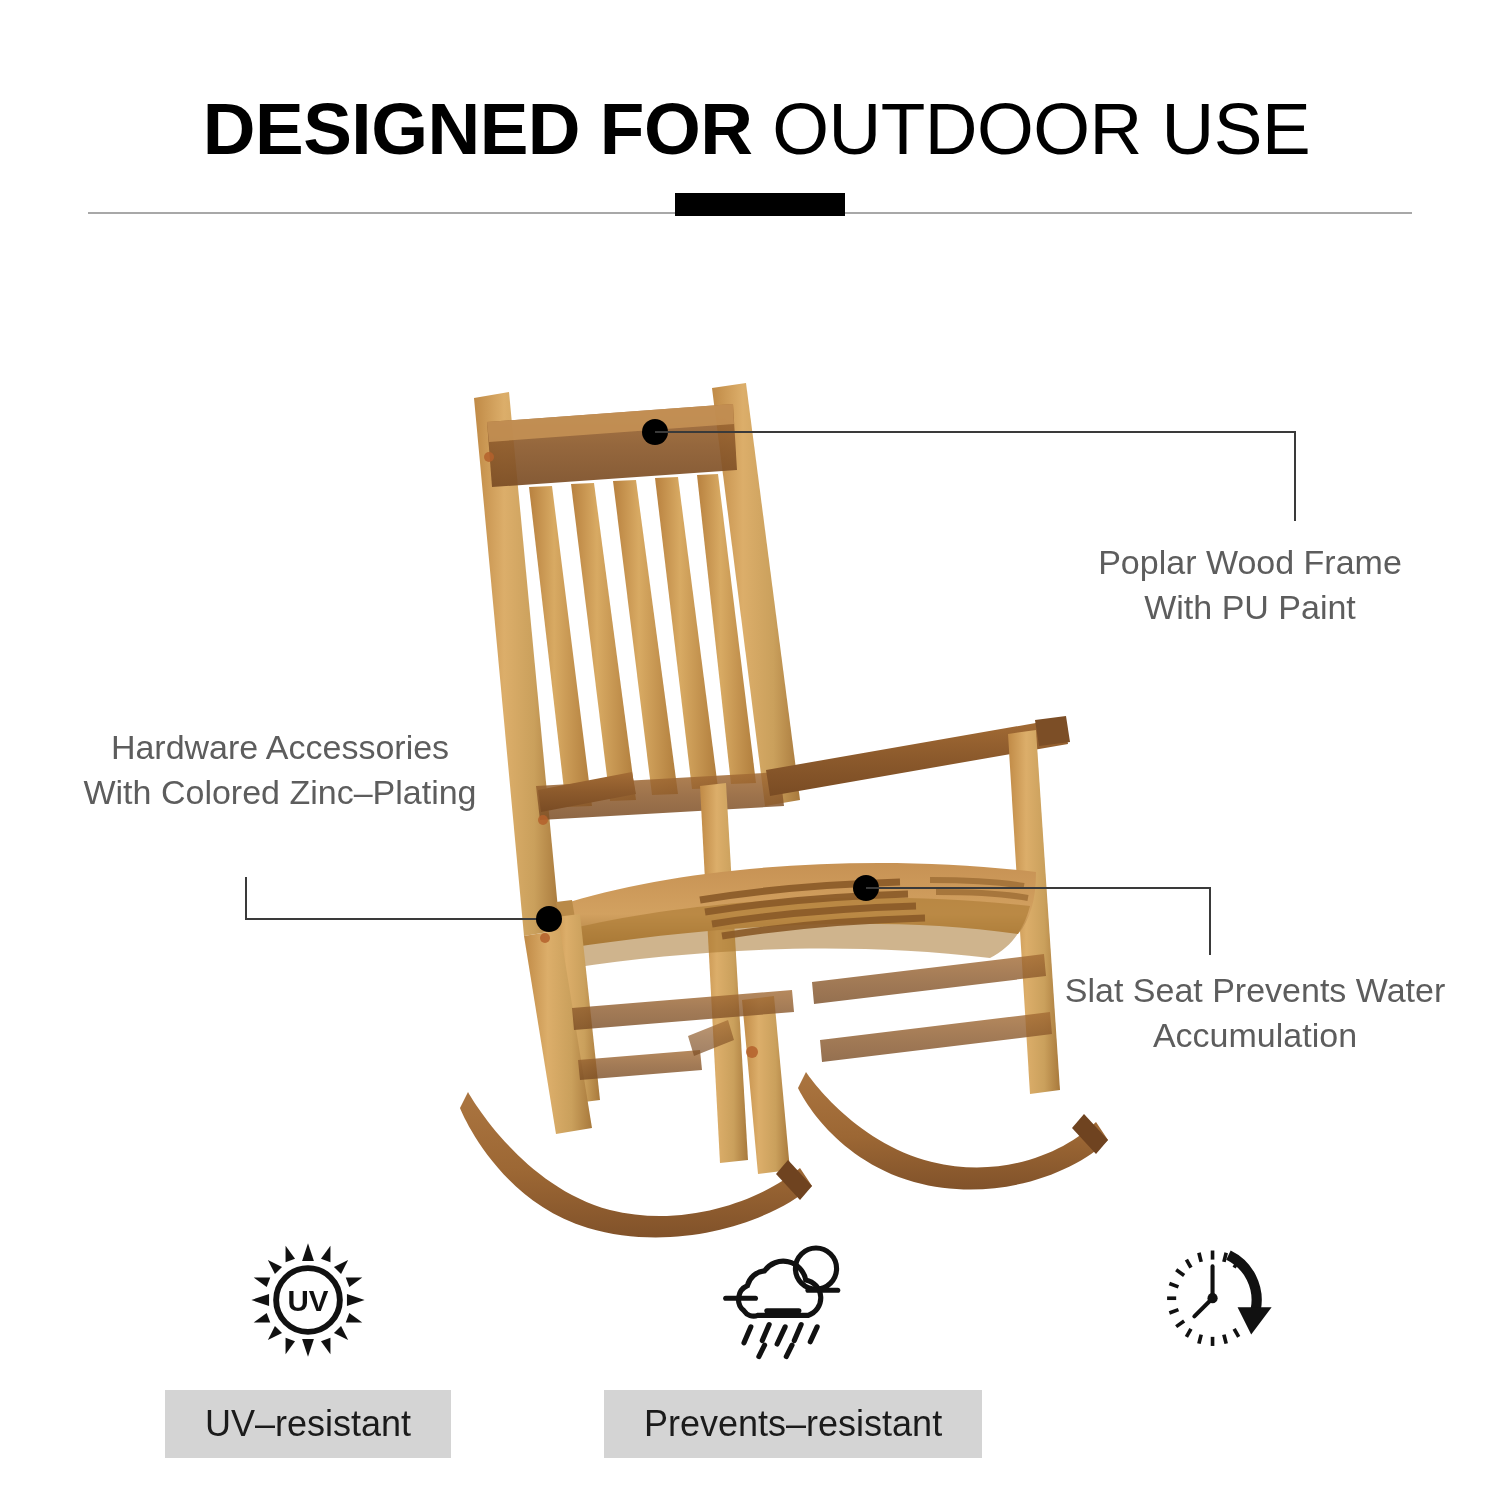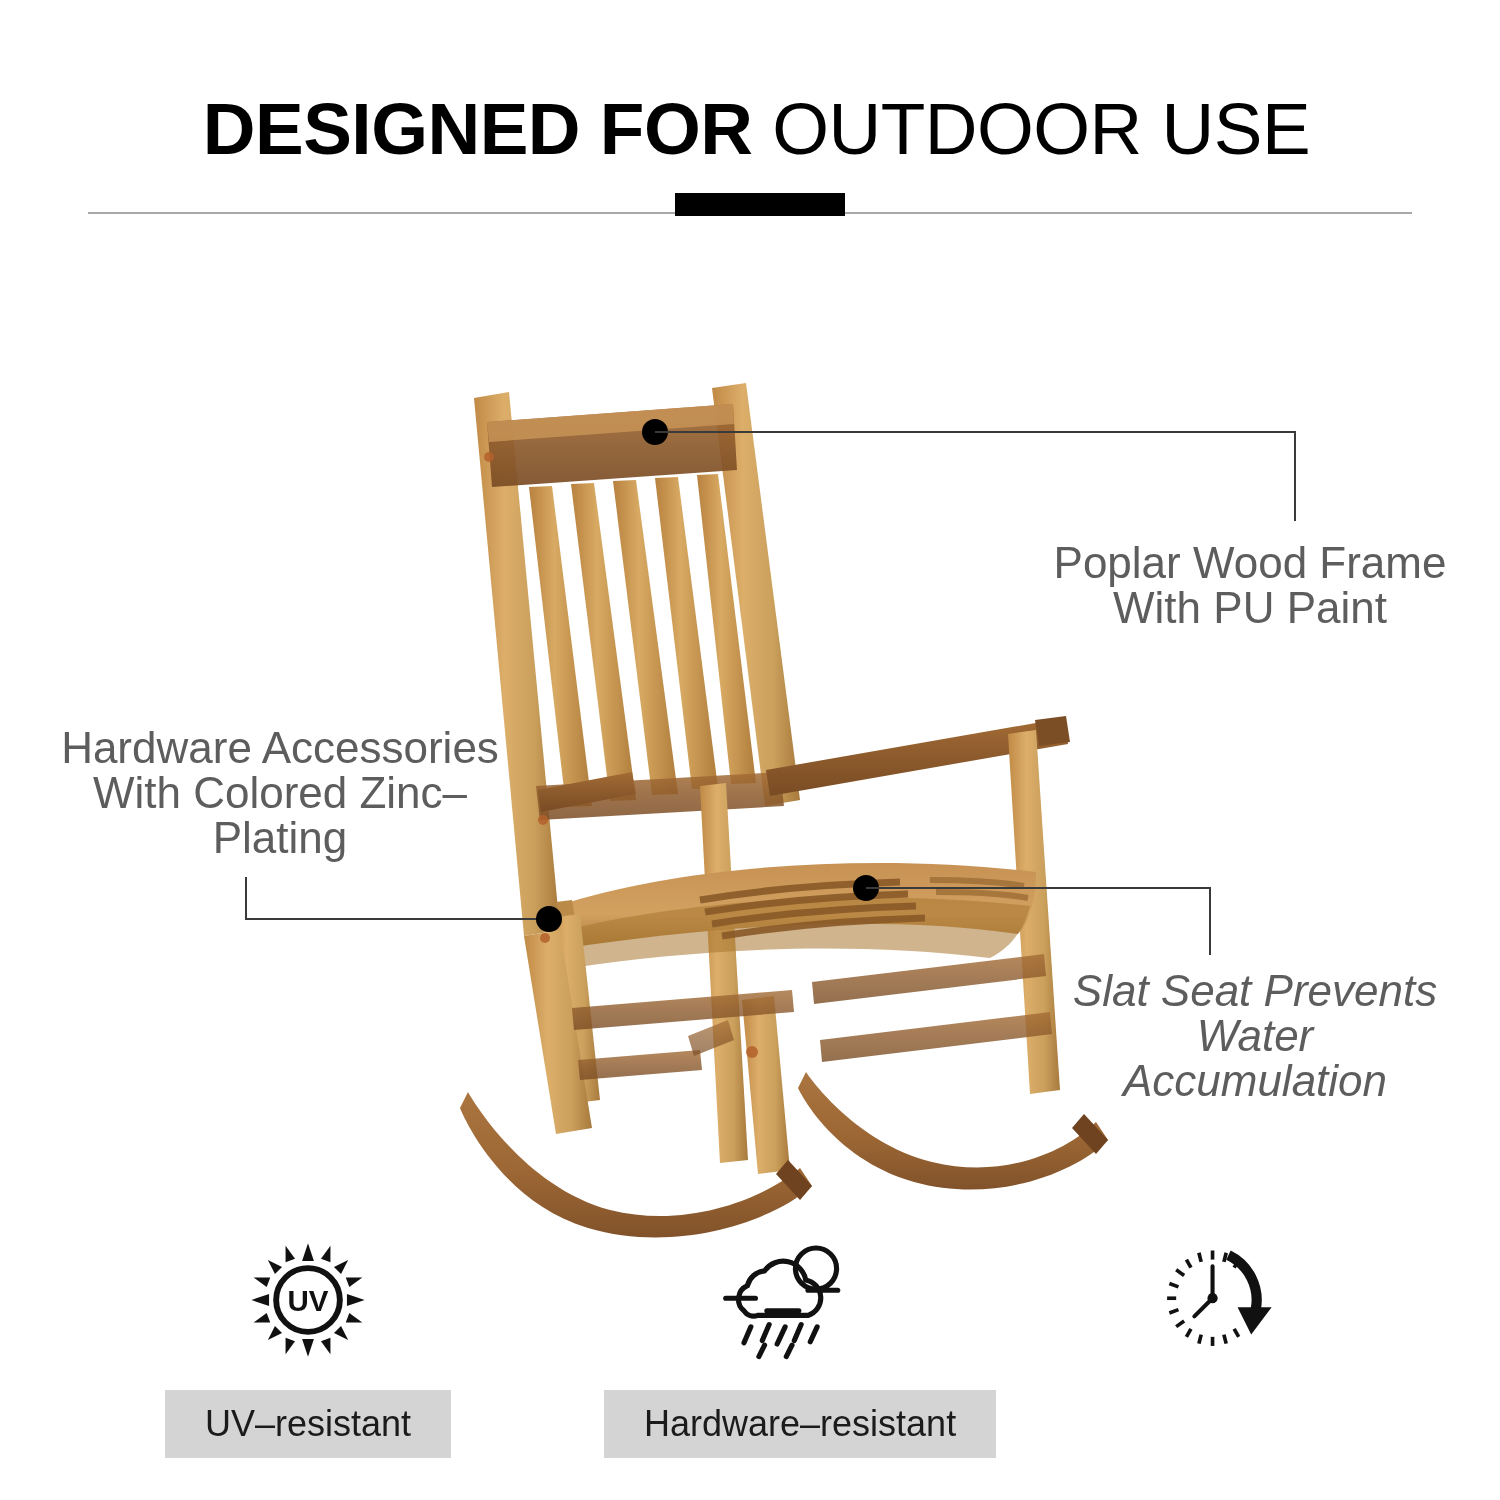--- a/index.html
+++ b/index.html
@@ -70,28 +70,28 @@
     top: 0;
     width: 1500px;
     height: 1500px;
     pointer-events: none;
   }
 
   
   .callout-text {
     position: absolute;
     color: #5d5d5d;
-    font-size: 44px;
+    font-size: 34px;
     line-height: 45px;
     text-align: center;
     white-space: pre-line;
   }
   #callout-1-text { left: 1000px; top: 540px; width: 500px; }
   #callout-2-text { left: 30px;  top: 725px; width: 500px; }
-  #callout-3-text { left: 1010px; top: 968px; width: 490px; font-style: italic; }
+  #callout-3-text { left: 1010px; top: 968px; width: 490px; }
 
   .leader {
     position: absolute;
     background: #3a3a3a;
   }
   .leader-h { height: 2px; }
   .leader-v { width: 2px; }
   .dot {
     position: absolute;
     width: 26px;
@@ -340,21 +340,21 @@
           <path d="M52 74 L46 88"></path>
           <path d="M48 92 L43 102"></path>
           <path d="M66 76 L59 91"></path>
           <path d="M80 74 L74 88"></path>
           <path d="M72 92 L67 102"></path>
           <path d="M94 76 L88 89"></path>
         </g>
       </svg>
     </div>
     <div class="feature-label-wrap">
-      <span class="feature-label">Hardware–resistant</span>
+      <span class="feature-label">Prevents–resistant</span>
     </div>
   </div>
 
   <div class="feature" id="feature-2">
     <div class="feature-icon">
       <svg width="125" height="115" viewBox="0 0 110 100" xmlns="http://www.w3.org/2000/svg">
         <g fill="#111111">
 
           <g stroke="#111111" stroke-width="3.2" stroke-linecap="butt">
             <line x1="48" y1="6" x2="48" y2="14"></line>

